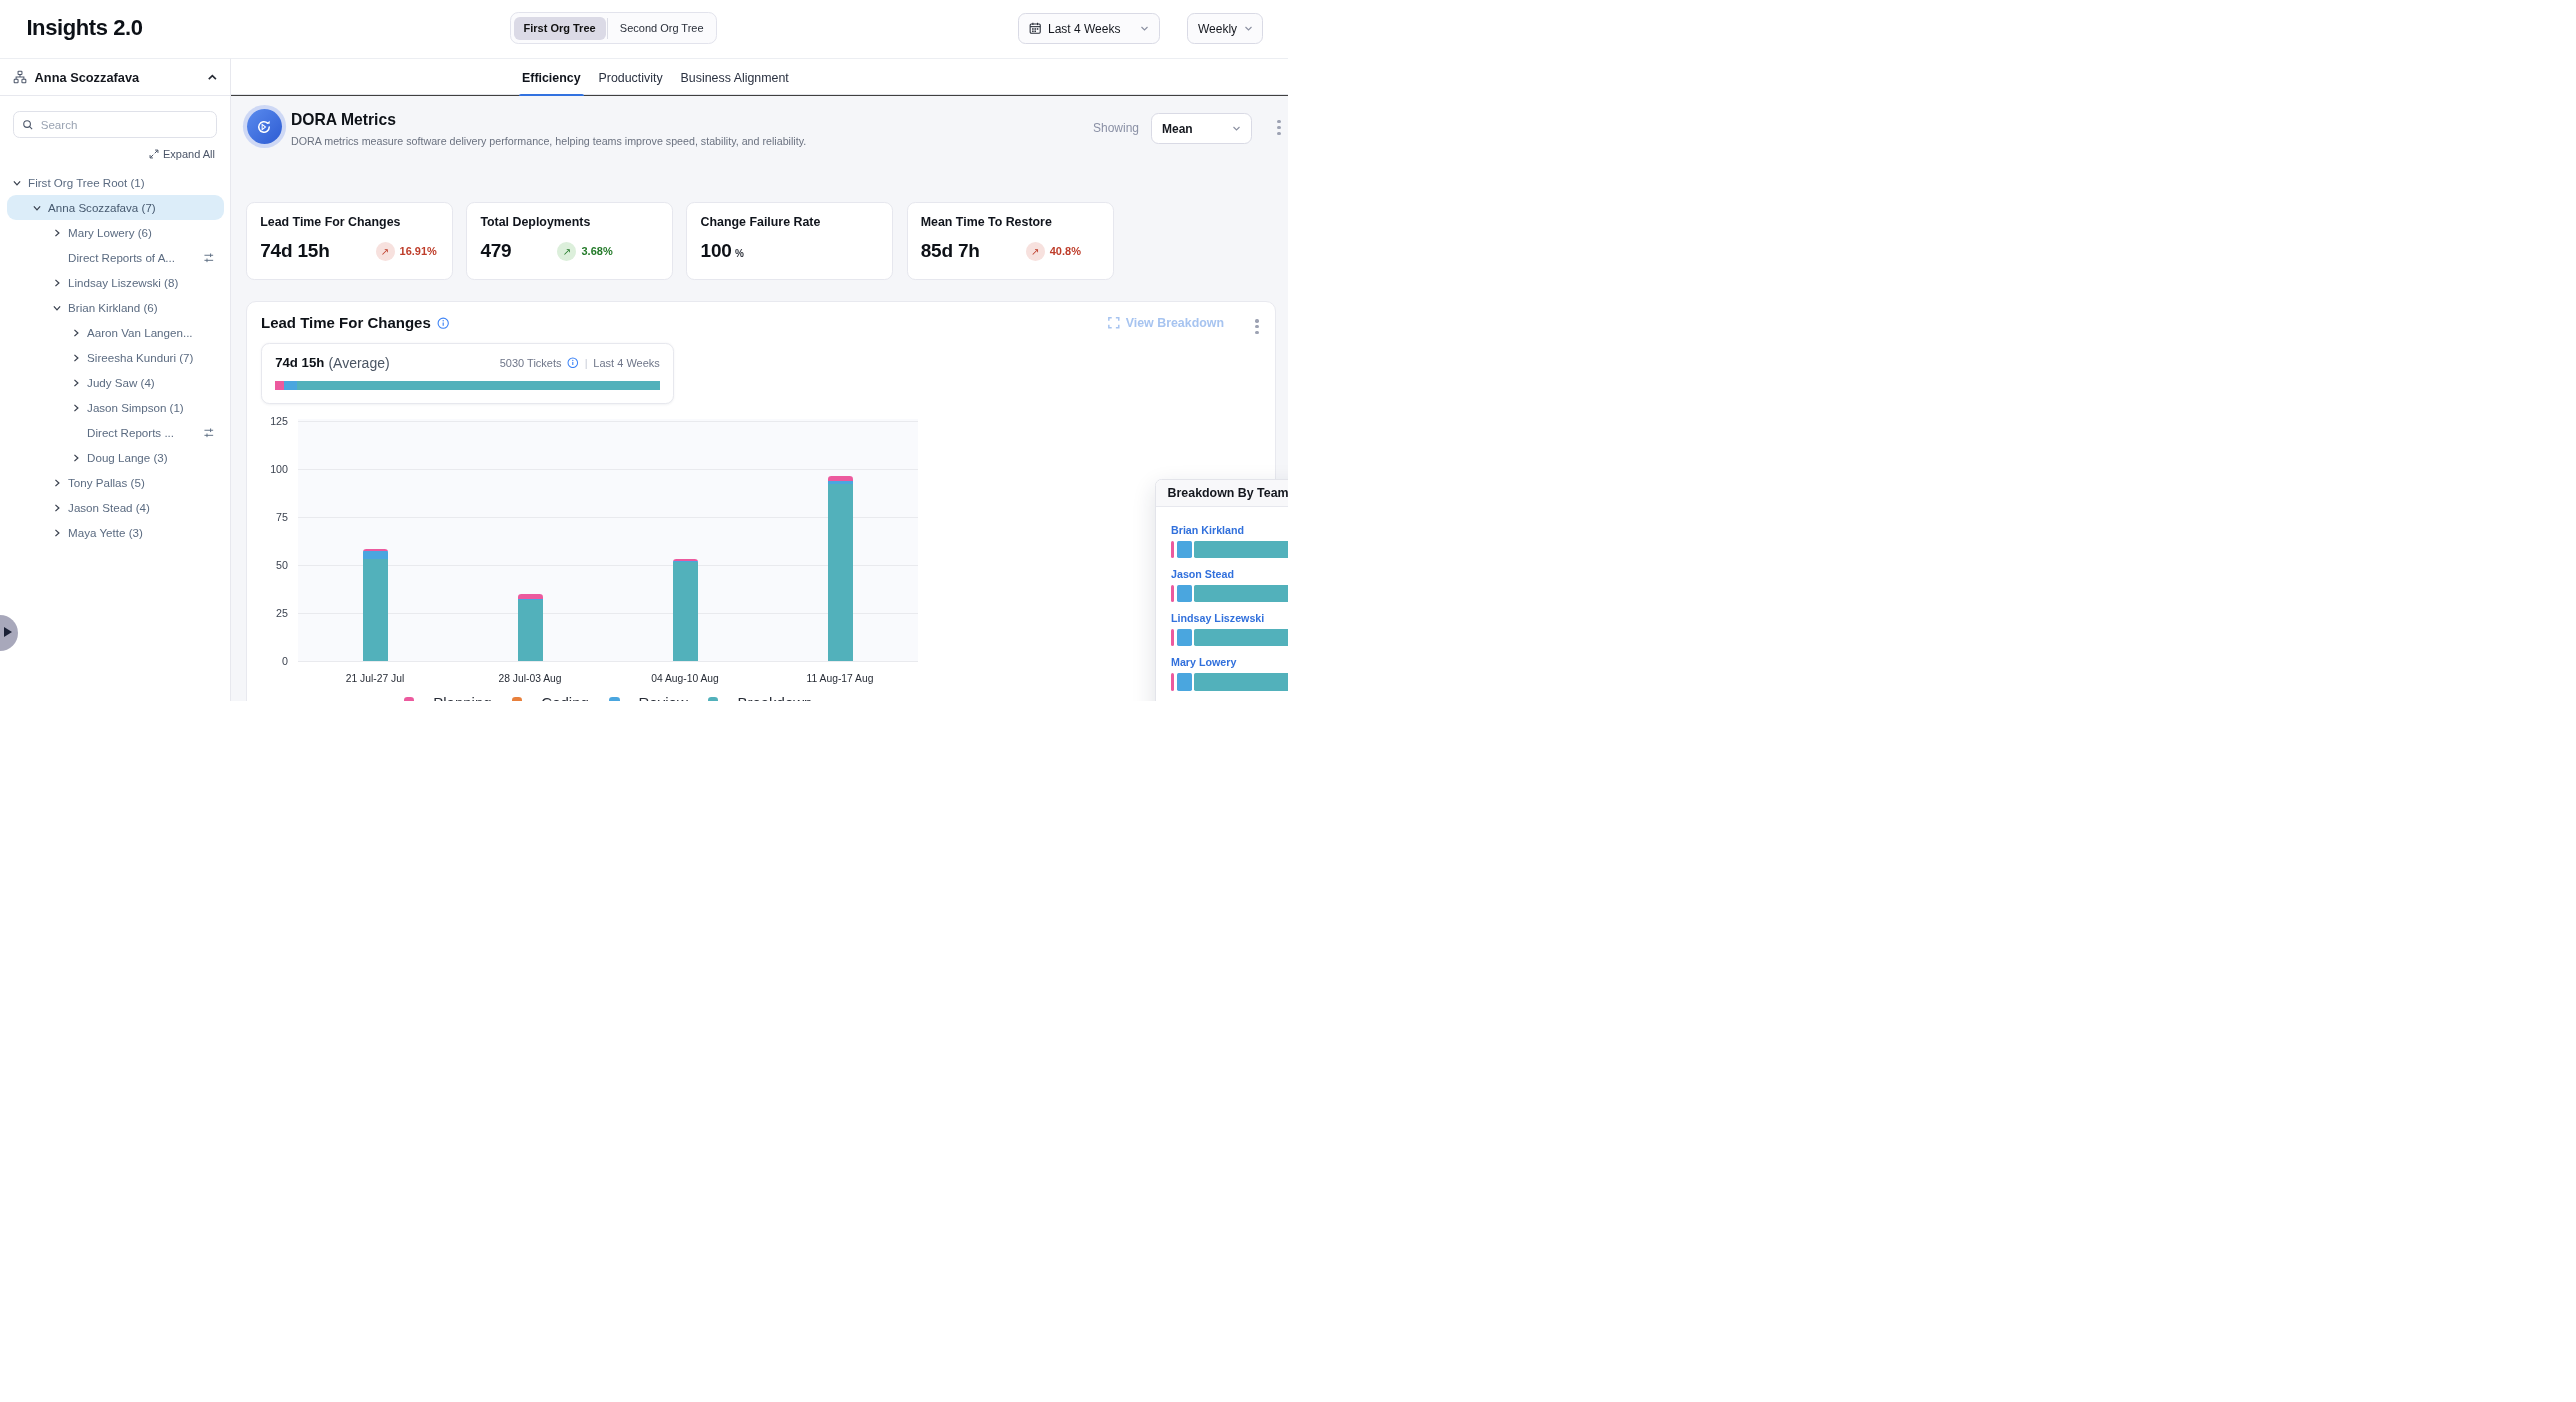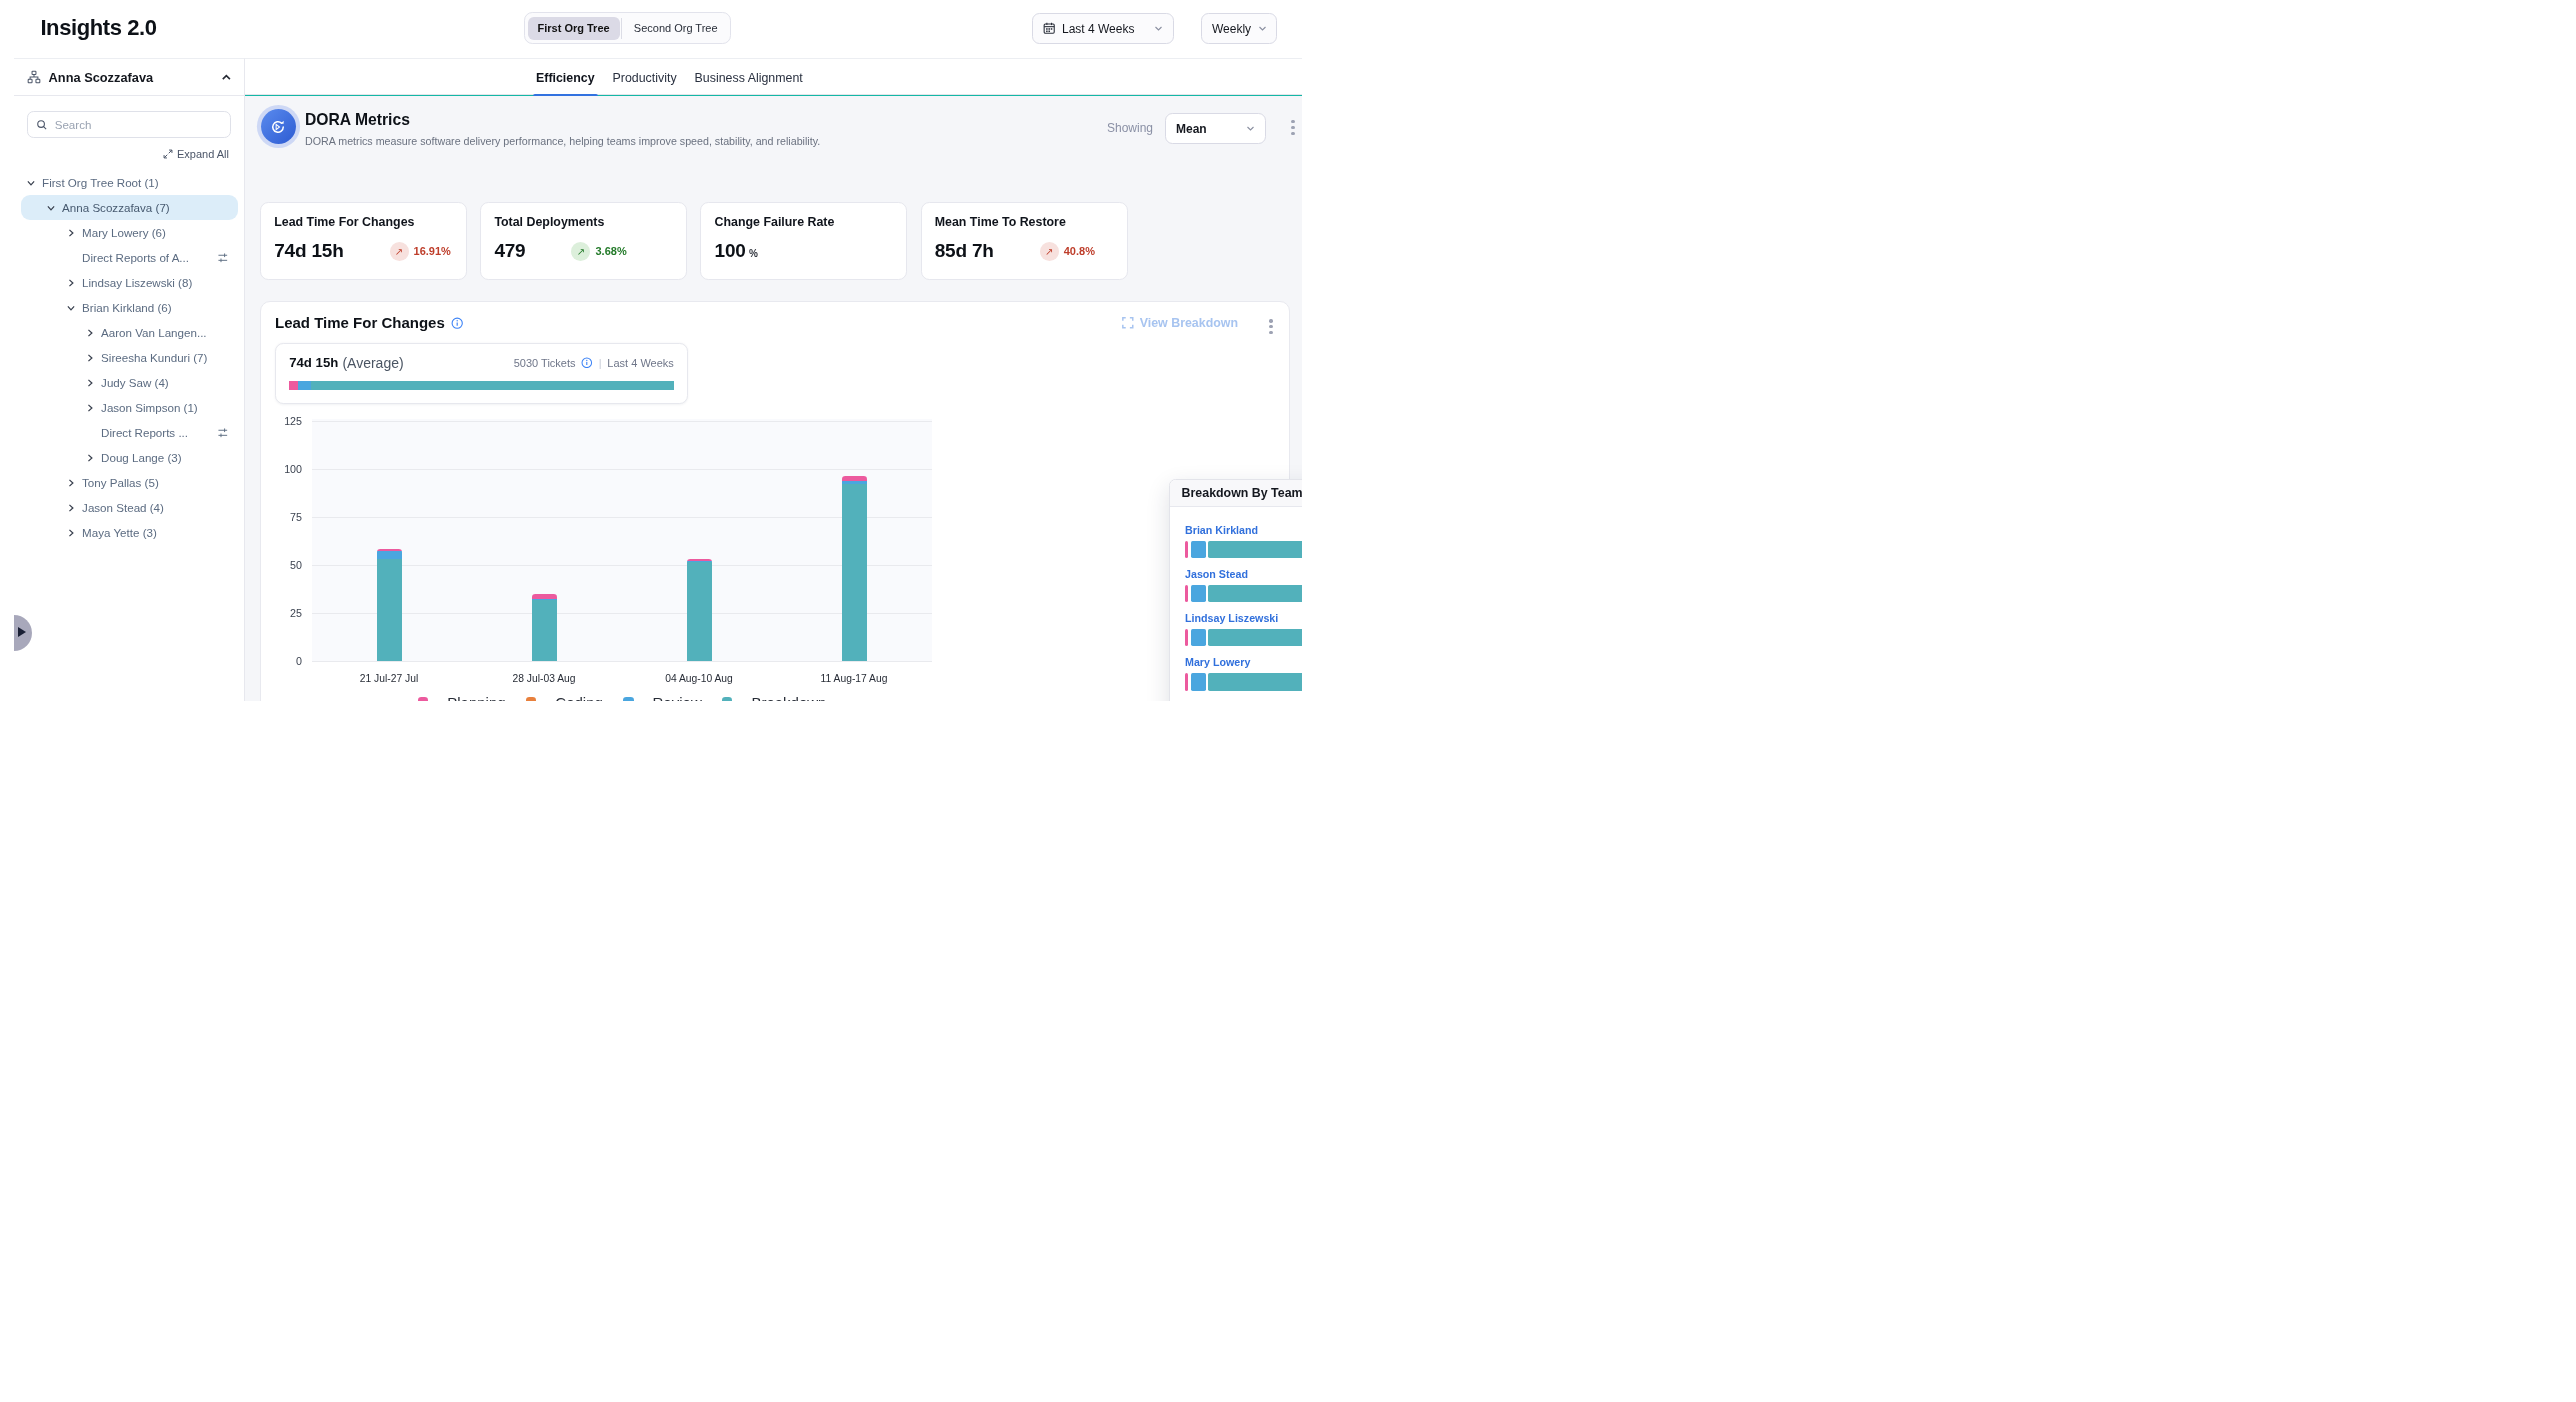--- a/index.html
+++ b/index.html
@@ -1,18 +1,18 @@
 <!DOCTYPE html>
 <html style="font-size:13.2px"><head>
 <meta charset="utf-8">
 <style>
   * { margin:0; padding:0; box-sizing:border-box; }
   html,body { background:#ffffff; }
   body { font-family:"Liberation Sans", sans-serif; color:#1f2430; }
-  #app { position:relative; width:1288px; height:701px; overflow:hidden; background:#14b8a6;margin-left:14px; }
+  #app { position:relative; width:1288px; height:701px; overflow:hidden; background:#404040; }
 
   
   .topbar { position:absolute; left:0; top:0; width:1288px; height:58px; background:#fff; }
   .app-title { position:absolute; left:26.4px; top:15px; font-size:22px; font-weight:800; letter-spacing:-0.4px; color:#0d1117; }
   .org-toggle { position:absolute; left:510px; top:12.4px; height:32px; display:flex; align-items:center; background:#fbfbfd; border:0.8px solid #e2e3ec; border-radius:8.3px; padding:2.5px; }
   .org-toggle .opt { font-size:11px; padding:5.8px 10px; border-radius:5.8px; color:#2a2f3a; white-space:nowrap; cursor:pointer; }
   .org-toggle .opt.selected { background:#dbdae6; font-weight:700; color:#111; }
   .org-toggle .divider { width:0.8px; height:21.5px; background:#dcdde6; margin:0 1.7px; }
   .select { position:absolute; height:31px; background:#fbfbfd; border:0.8px solid #d9dae5; border-radius:7.4px; display:flex; align-items:center; padding:0 10px; gap:6.6px; font-size:12px; color:#15181f; cursor:pointer; }
   .select .chev { margin-left:auto; color:#8a8fa0; display:flex; }

